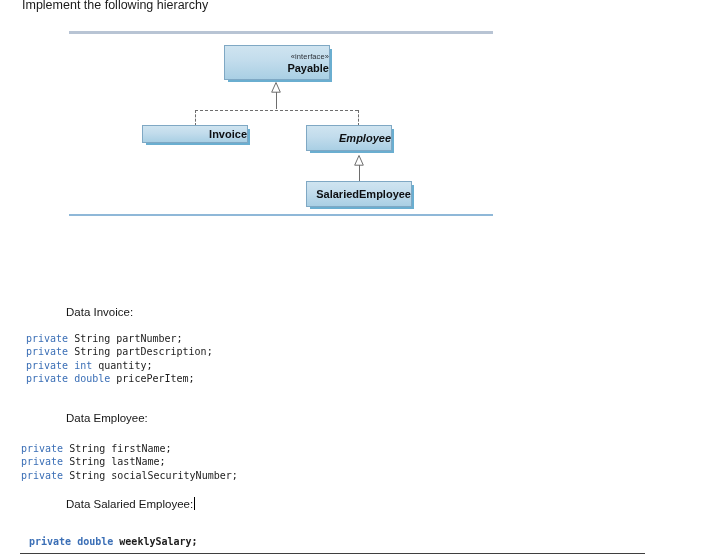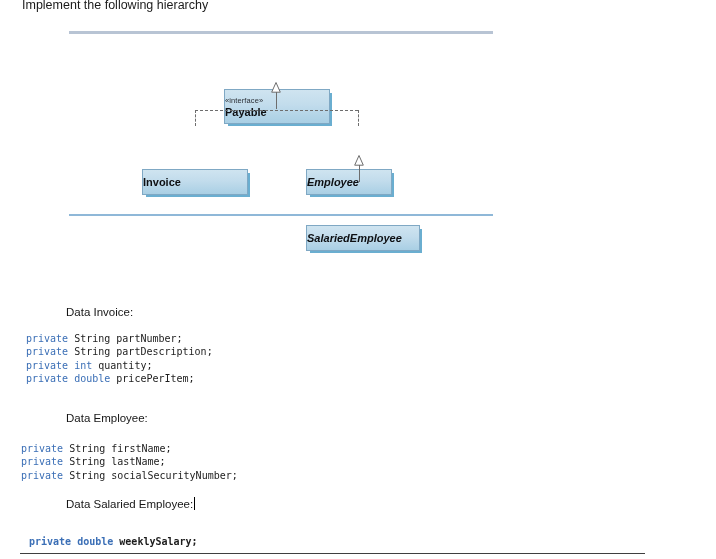--- a/index.html
+++ b/index.html
@@ -47,51 +47,50 @@
 
   
   .uml-box {
     position: absolute;
     box-sizing: border-box;
     border: 1px solid #7fa8c4;
     background: linear-gradient(to bottom, #cfe4f0 0%, #c2dcec 45%, #a9cfe4 100%);
     box-shadow: 3px 3px 0 -1px #6aaed0;
     display: flex;
     flex-direction: column;
-    align-items: flex-start;
+    align-items: flex-end;
     justify-content: center;
     text-align: center;
     color: #14161a;
-    margin-top: 44px;
   }
   .uml-stereo {
     font-size: 7.5px;
     line-height: 10px;
     letter-spacing: .1px;
     color: #2b2f36;
   }
   .uml-name {
     font-size: 11px;
     line-height: 12px;
     font-weight: bold;
     color: #0d0f12;
   }
   .uml-name.abstract { font-style: italic; }
 
   .box-payable {
     left: 224px;  top: 21px;  width: 106px; height: 35px;
   }
   .box-invoice {
-    left: 142px;  top: 101px; width: 106px; height: 26px;
+    left: 142px;  top: 101px; width: 106px; height: 18px;
   }
   .box-employee {
     left: 306px;  top: 101px; width: 86px; height: 26px;
   }
   .box-salaried {
-    left: 306px;  top: 157px; width: 114px; height: 26px; font-style: italic;
+    left: 306px;  top: 157px; width: 106px; height: 26px;
   }
 
   
   .conn { position: absolute; }
 
   
   .stub-payable {
     left: 276px; top: 68px; width: 1px; height: 17px;
     background: #6d6d6d;
   }

